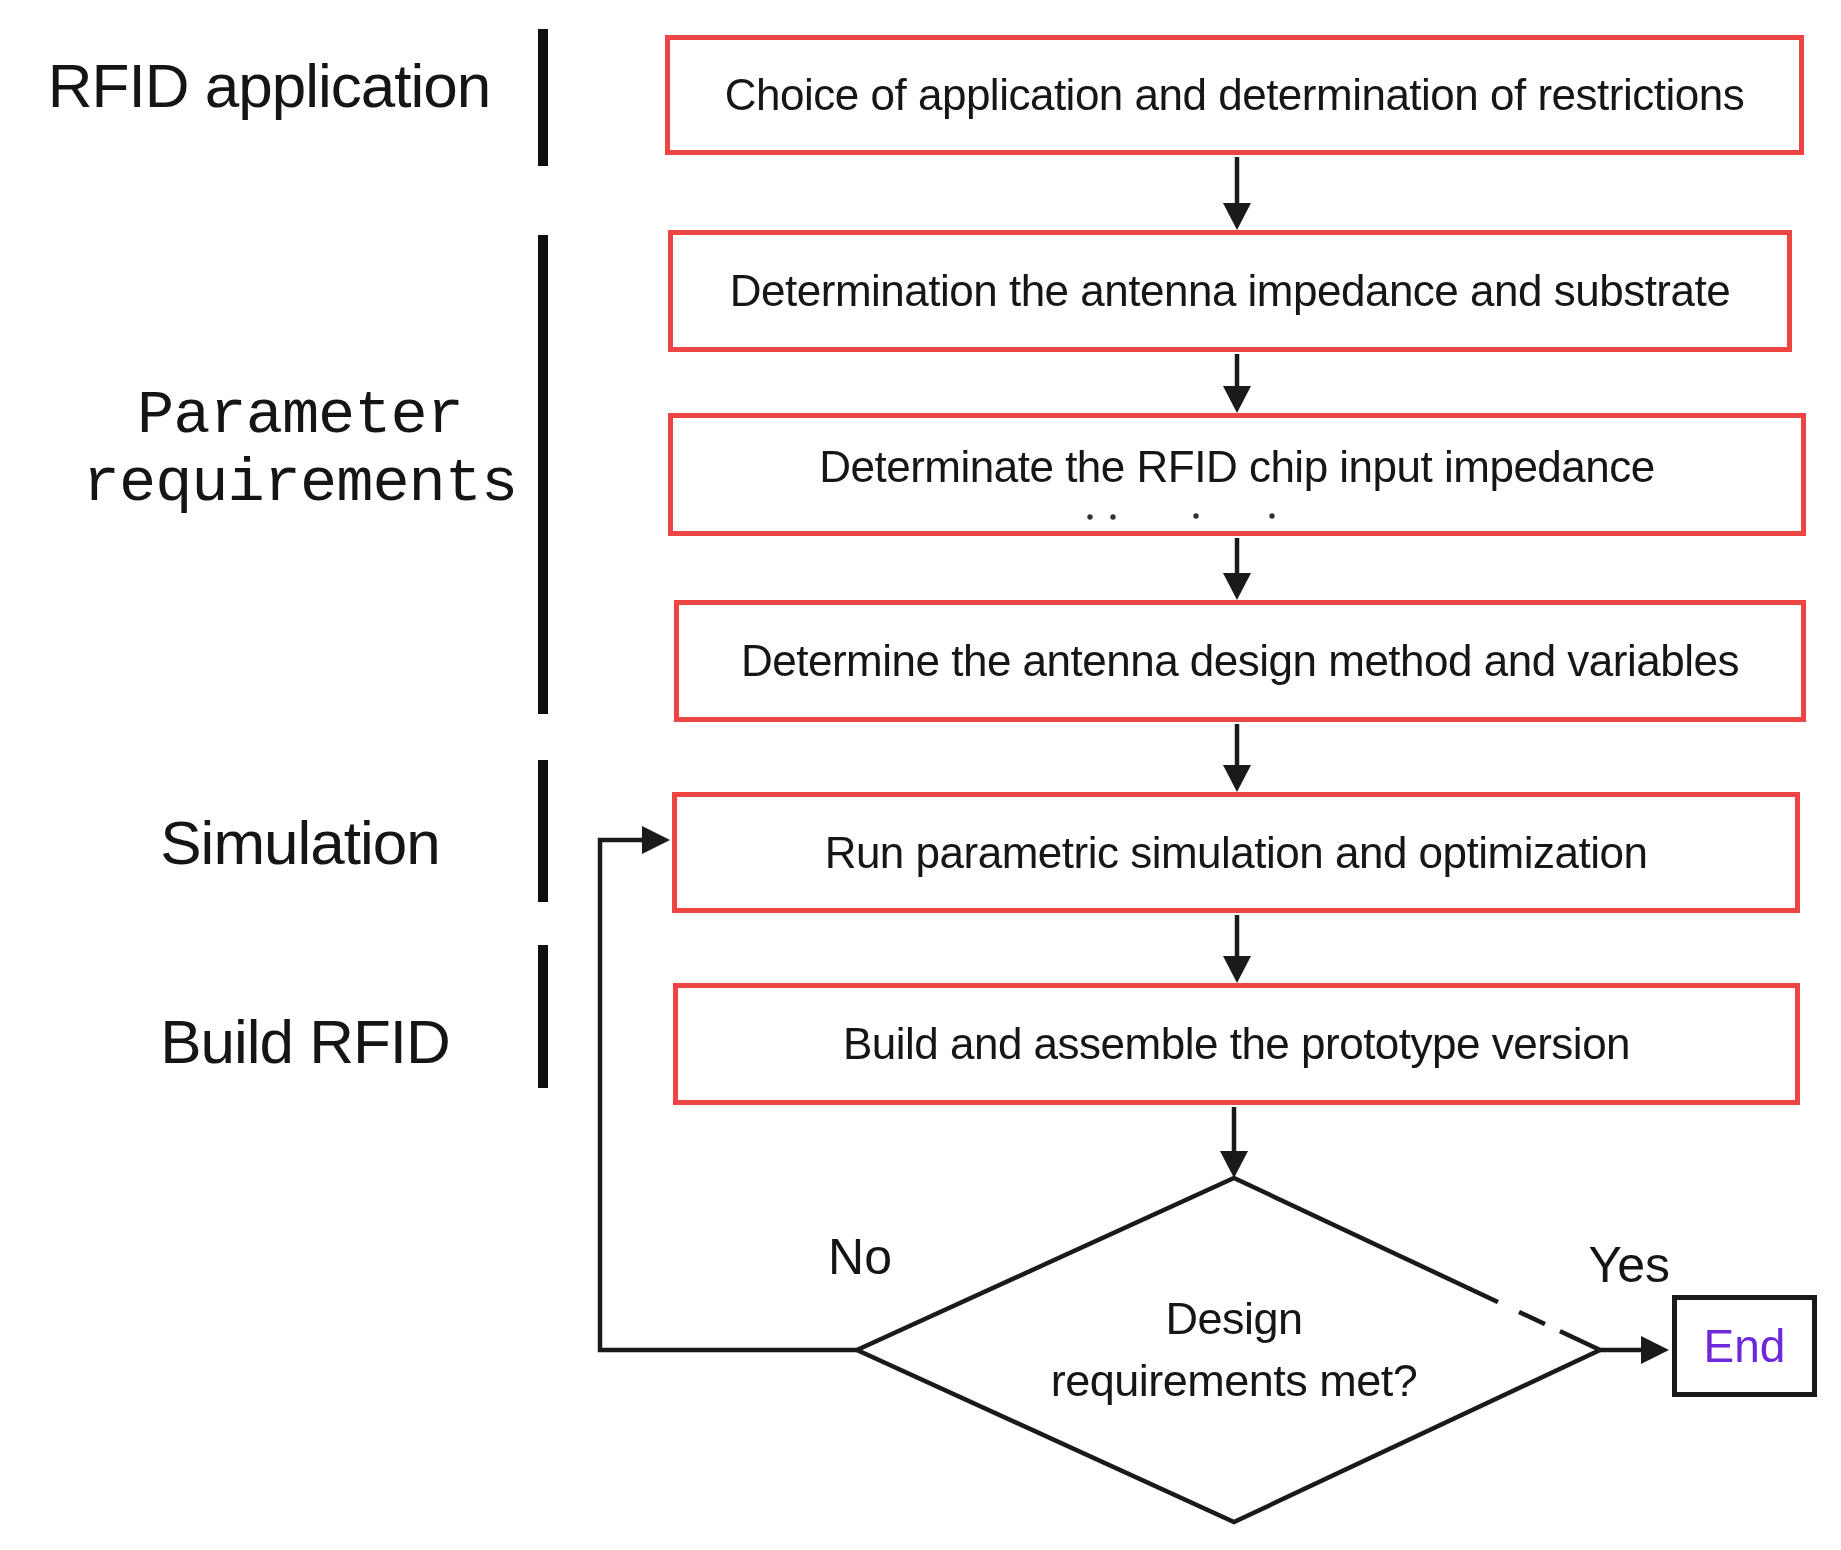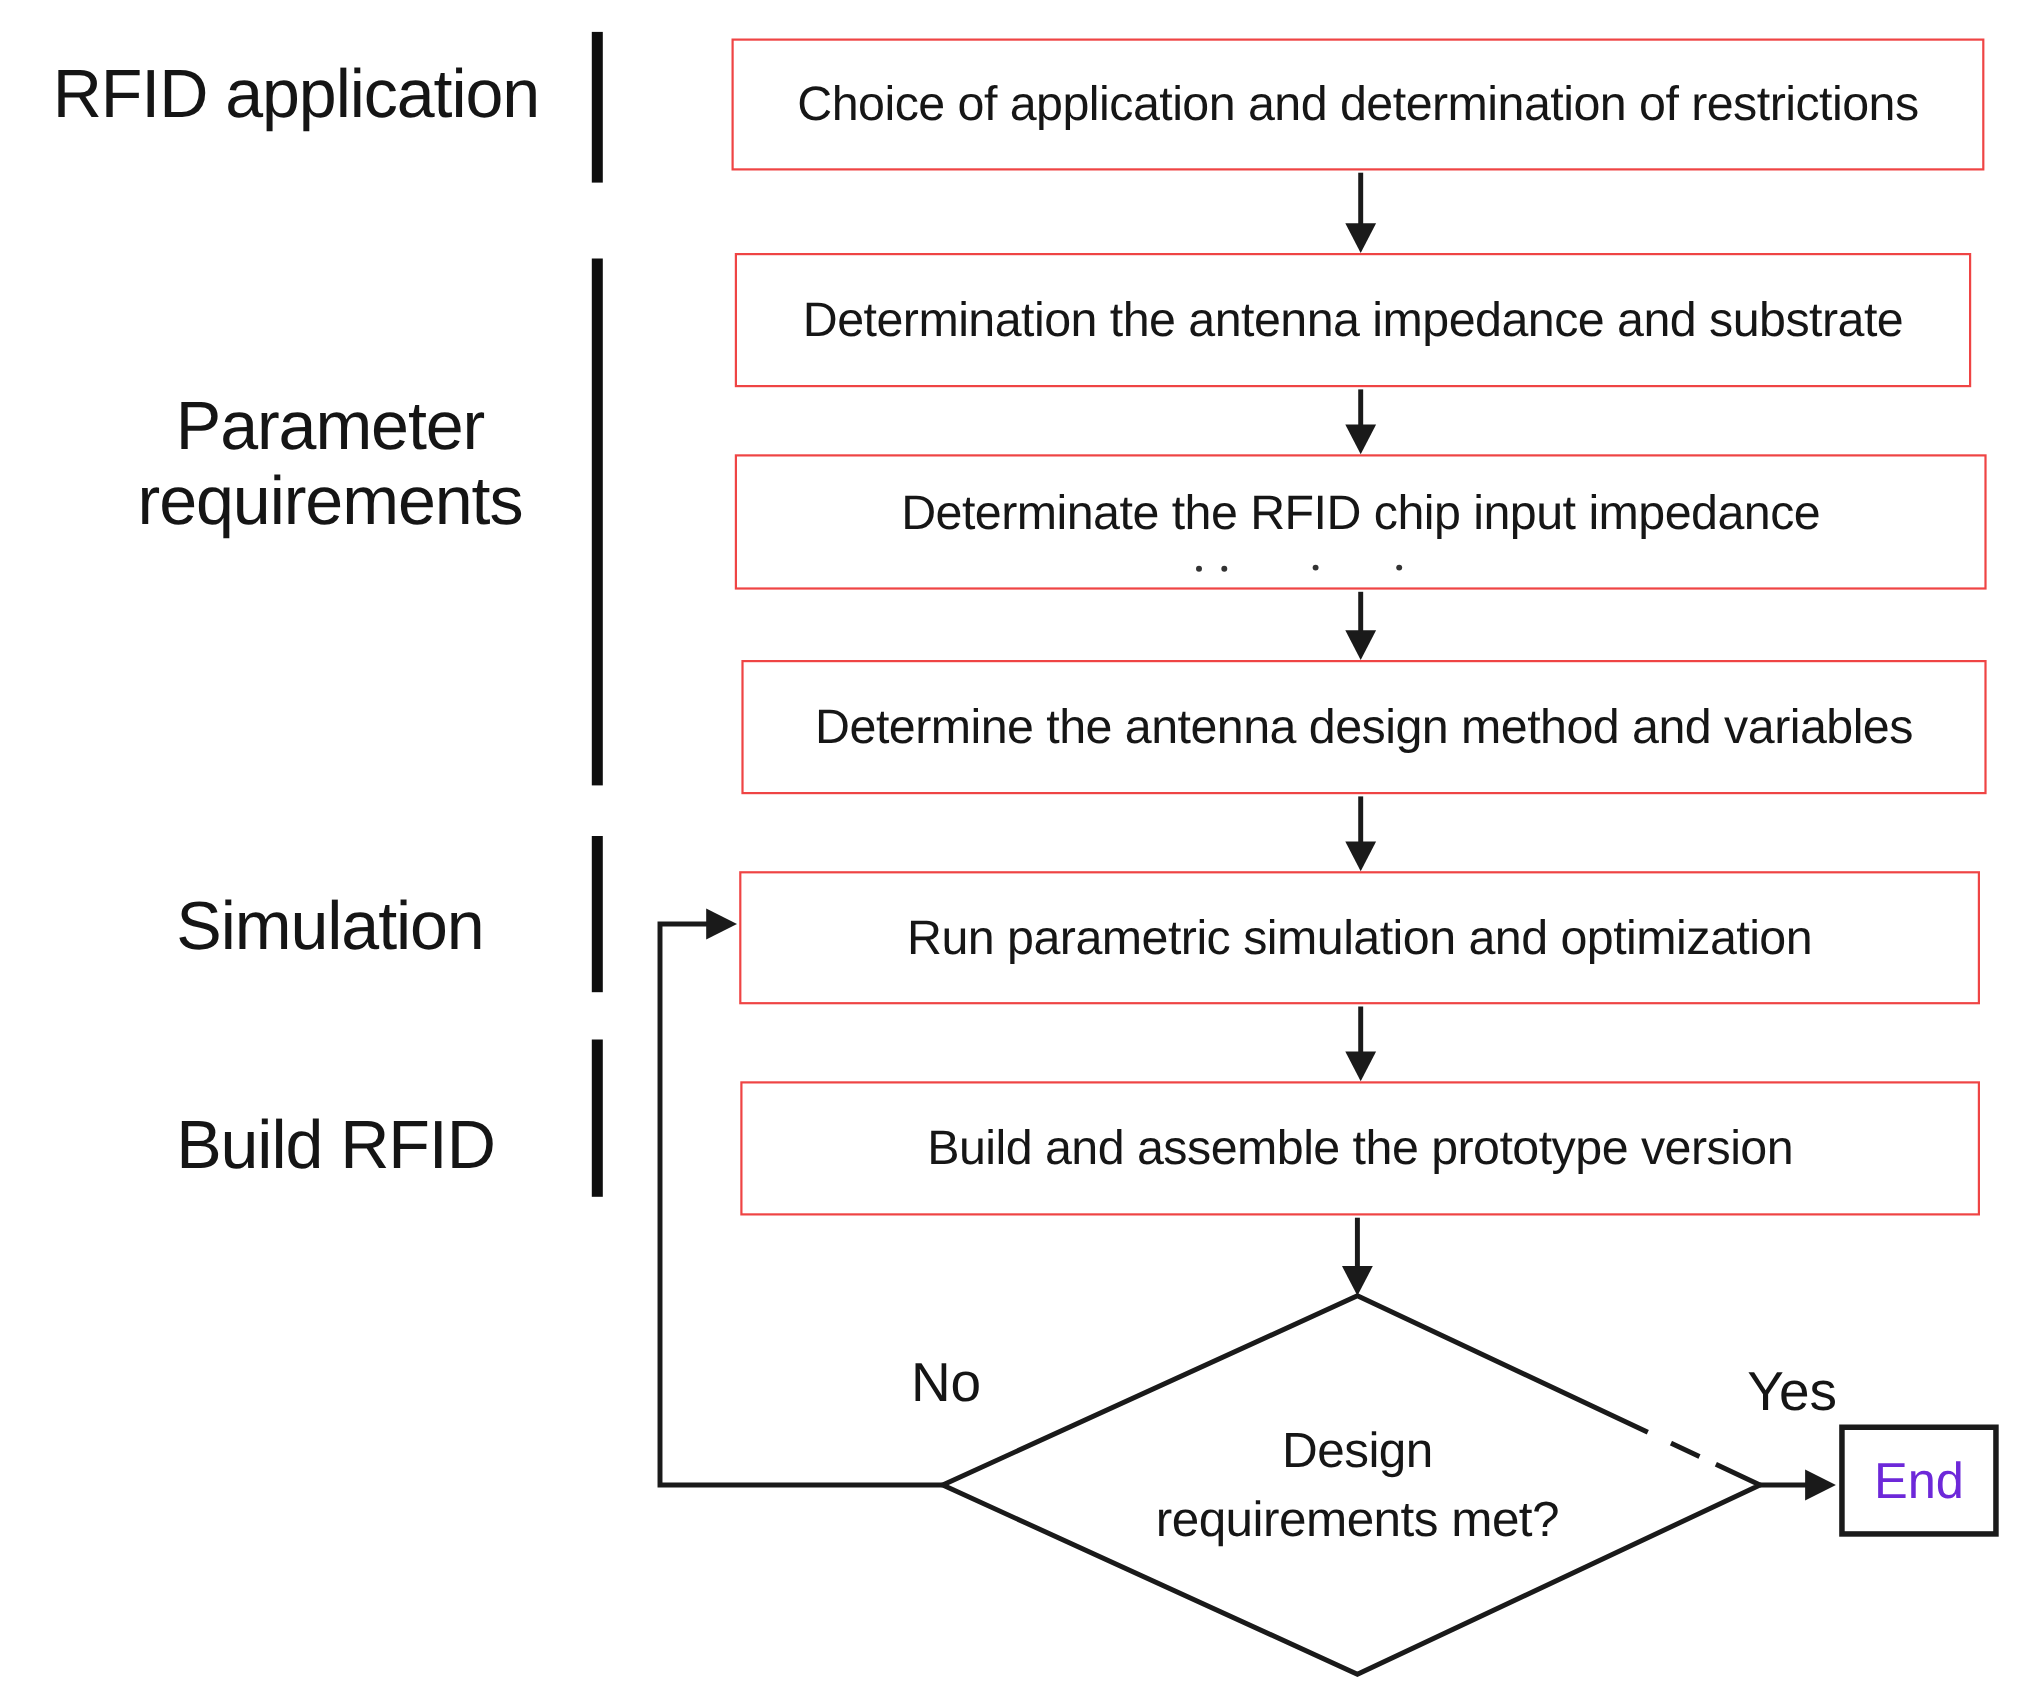--- a/index.html
+++ b/index.html
@@ -21,21 +21,21 @@
     letter-spacing:-1px;
   }
   .vbar{
     position:absolute;
     left:538px;width:10px;
     background:#0e0e0e;
   }
   .pbox{
     position:absolute;
     box-sizing:border-box;
-    border:2px solid #ef4444;
+    border:5px solid #ef4444;
     background:#ffffff;
     display:flex;align-items:center;justify-content:center;
     text-align:center;
     font-size:44px;
     color:#161616;
     letter-spacing:-0.5px;
   }
   .overlay{
     position:absolute;left:0;top:0;
     pointer-events:none;
@@ -63,21 +63,21 @@
     display:flex;align-items:center;justify-content:center;
     font-size:46px;color:#6d28d9;
   }
 </style>
 </head>
 <body>
 
 <div class="canvas">
 
   <div class="stage-label" style="left:9px;top:52px;">RFID application</div>
-  <div class="stage-label" style="left:40px;top:354px;">Parameter requirements</div>
+  <div class="stage-label" style="left:40px;top:382px;font-family:Liberation Mono, monospace;">Parameter requirements</div>
   <div class="stage-label" style="left:40px;top:809px;">Simulation</div>
   <div class="stage-label" style="left:45px;top:1008px;">Build RFID</div>
 
   <div class="vbar" style="top:29px;height:137px;"></div>
   <div class="vbar" style="top:235px;height:479px;"></div>
   <div class="vbar" style="top:760px;height:142px;"></div>
   <div class="vbar" style="top:945px;height:143px;"></div>
 
   <div class="pbox" style="left:665px;top:35px;width:1139px;height:120px;">
     <span>Choice of application and determination of restrictions</span>

